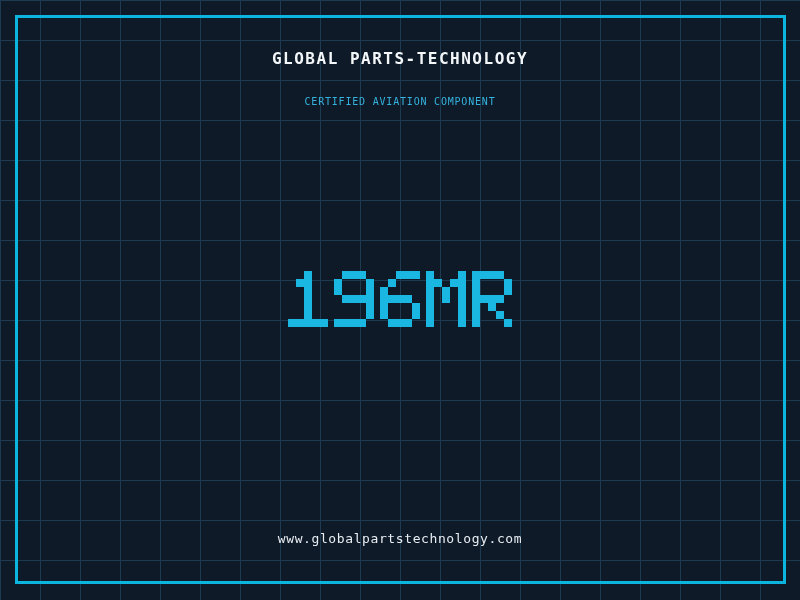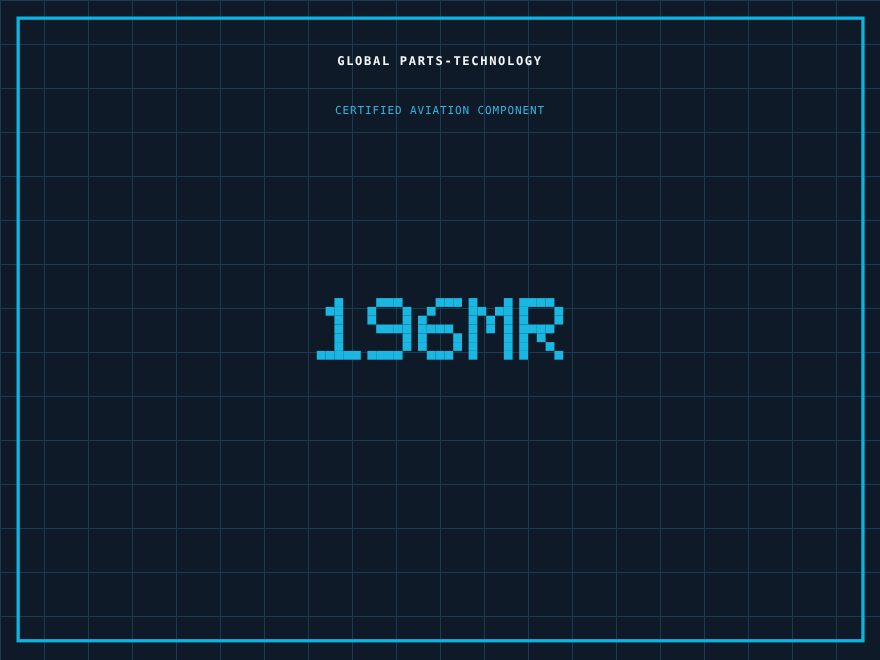--- a/index.html
+++ b/index.html
@@ -33,21 +33,21 @@
   .line {
     position: absolute;
     left: 0;
     width: 100%;
     text-align: center;
     white-space: pre;
   }
   .title {
     top: 49px;
     color: #f4f7f9;
-    font-size: 11px;
+    font-size: 16px;
     font-weight: bold;
     letter-spacing: 1.5px;
   }
   .subtitle {
     top: 96px;
     color: #35b2de;
     font-size: 10px;
     letter-spacing: 0.8px;
   }
   .part-label {
@@ -286,14 +286,15 @@
           <div></div>
           <div class="on"></div>
           <div></div>
           <div></div>
           <div></div>
           <div class="on"></div>
         </div>
       </div>
   </div>
 
+  <div class="line url">www.globalpartstechnology.com</div>
 
 </div>
 
 </body></html>

